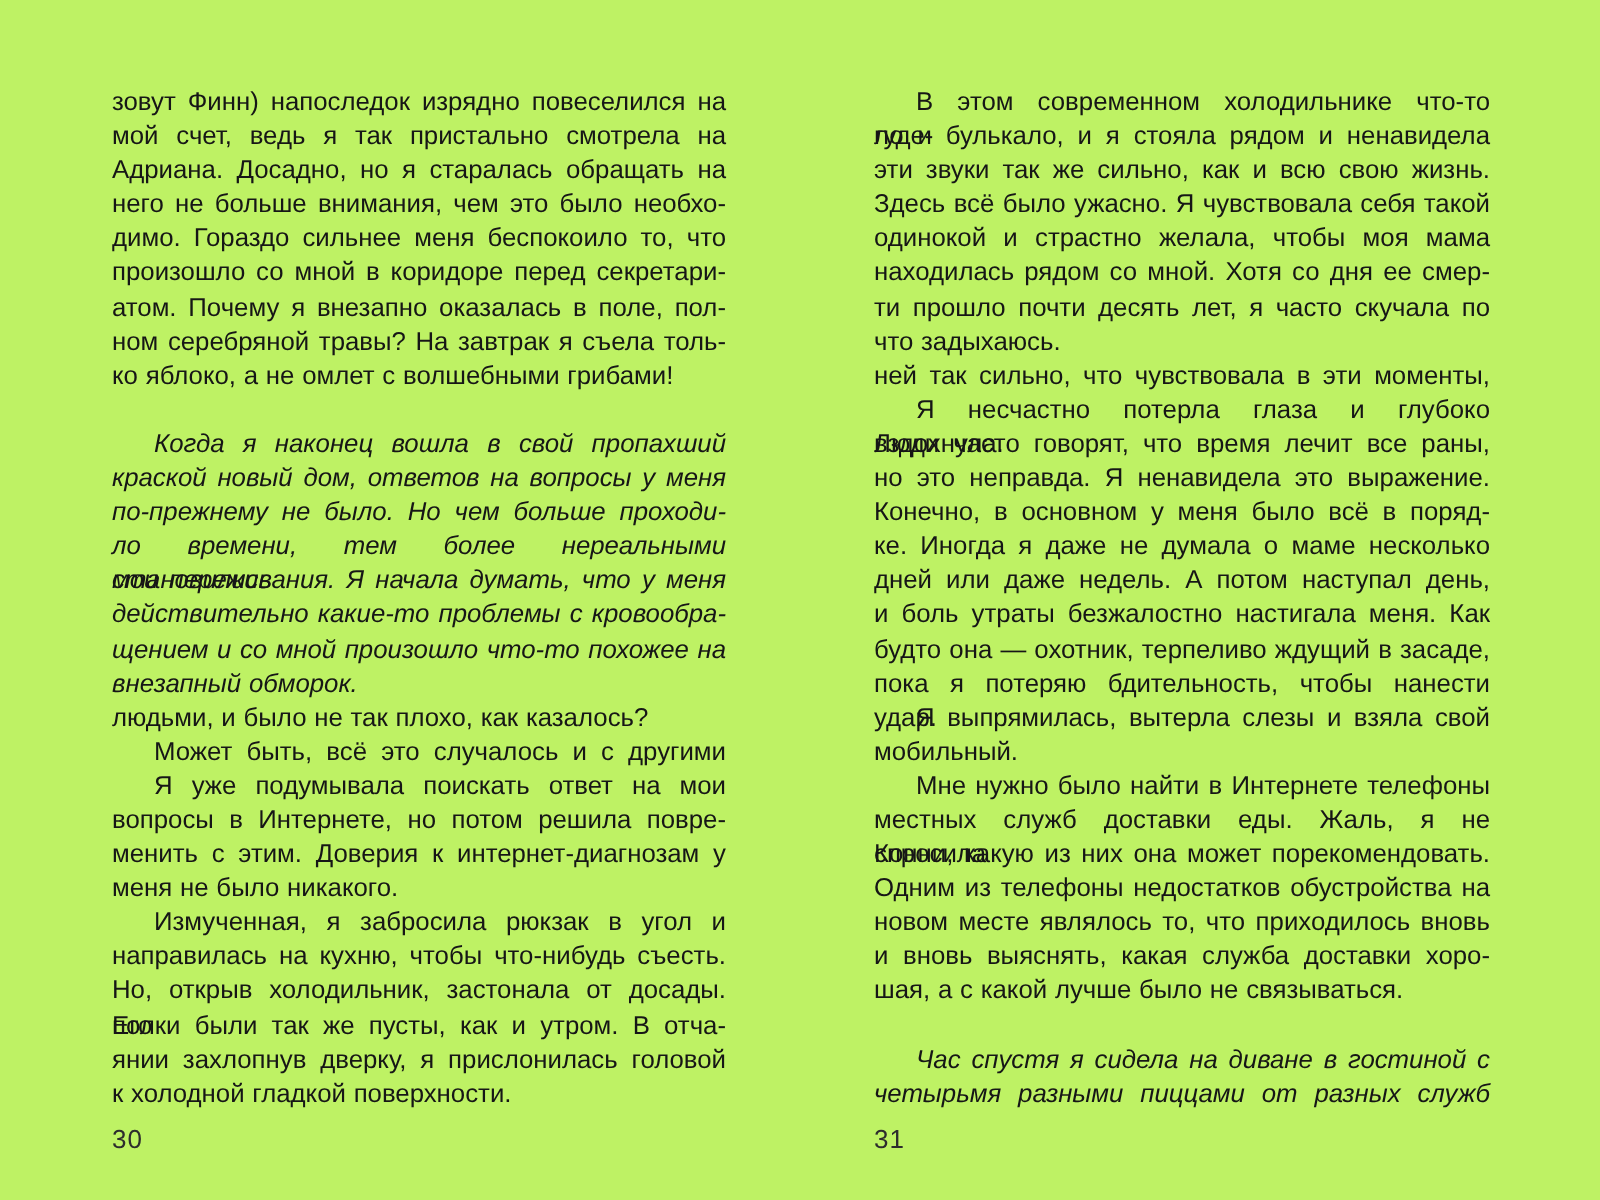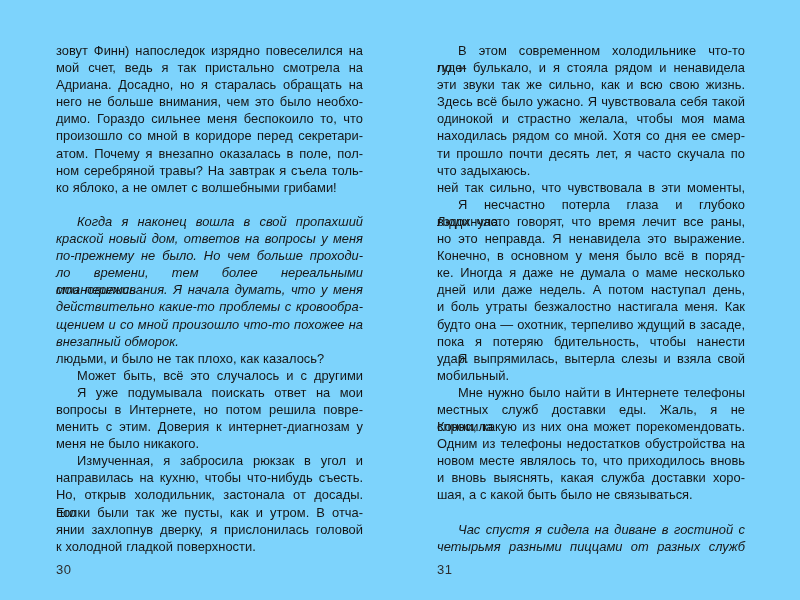--- a/index.html
+++ b/index.html
@@ -3,21 +3,21 @@
 <meta charset="utf-8">
 <style>
   html, body { margin: 0; padding: 0; }
   body {
     width: 800px; height: 600px;
     background: #fefefe;
     font-family: "Liberation Sans", "DejaVu Sans", sans-serif;
     color: #161616;
     overflow: hidden;
   }
-  .book { position: relative; width: 800px; height: 600px; background: #7dd3fc; }
+  .book { position: relative; width: 800px; height: 600px; background: #bef264; }
   .page { position: absolute; top: 42px; }
   #page-0 { left: 56px;  width: 307px; }
   #page-1 { left: 437px; width: 308px; }
   .para { margin: 0; }
   .para.gap { margin-top: 17.1px; font-style: italic; }
   .line {
     font-size: 12.9px;
     line-height: 17.1px;
     height: 17.1px;
     text-align: justify;
@@ -109,21 +109,21 @@
         <div class="line first">Я выпрямилась, вытерла слезы и взяла свой</div>
         <div class="line last">мобильный.</div>
       </div>
       <div class="para">
         <div class="line first">Мне нужно было найти в Интернете телефоны</div>
         <div class="line">местных служб доставки еды. Жаль, я не спросила</div>
         <div class="line">Конни, какую из них она может порекомендовать.</div>
         <div class="line">Одним из телефоны недостатков обустройства на</div>
         <div class="line">новом месте являлось то, что приходилось вновь</div>
         <div class="line">и вновь выяснять, какая служба доставки хоро-</div>
-        <div class="line last">шая, а с какой быть было не связываться.</div>
+        <div class="line last">шая, а с какой лучше было не связываться.</div>
       </div>
       <div class="para gap">
         <div class="line first">Час спустя я сидела на диване в гостиной с</div>
         <div class="line">четырьмя разными пиццами от разных служб</div>
       </div>
     </div>
   <div class="pagenum" id="pagenum-0">30</div>
   <div class="pagenum" id="pagenum-1">31</div>
 </div>
 

